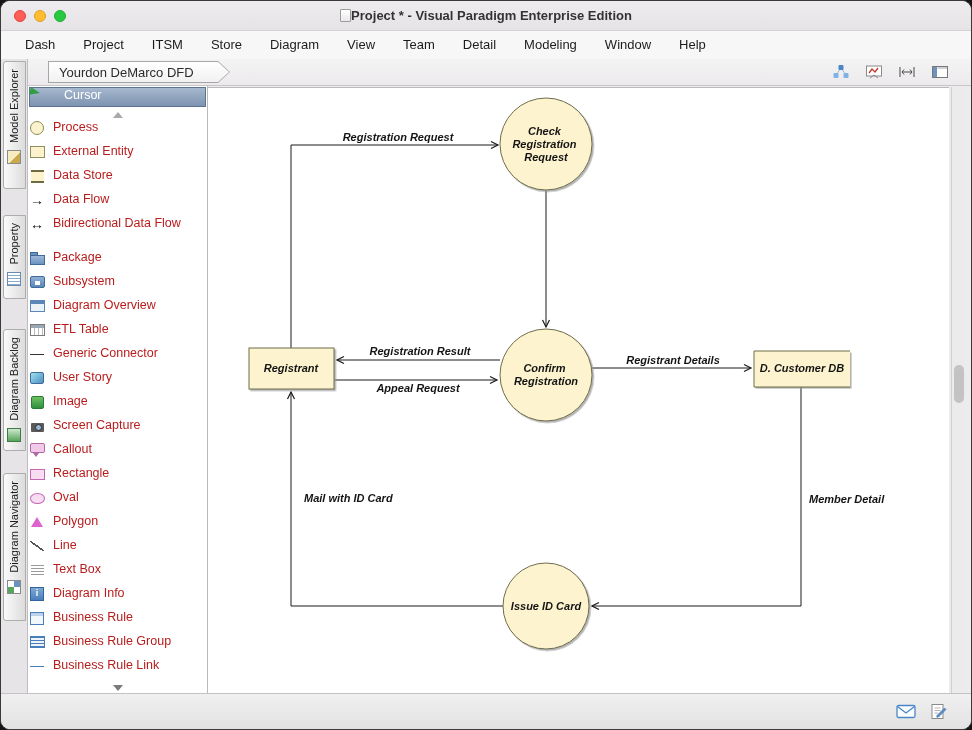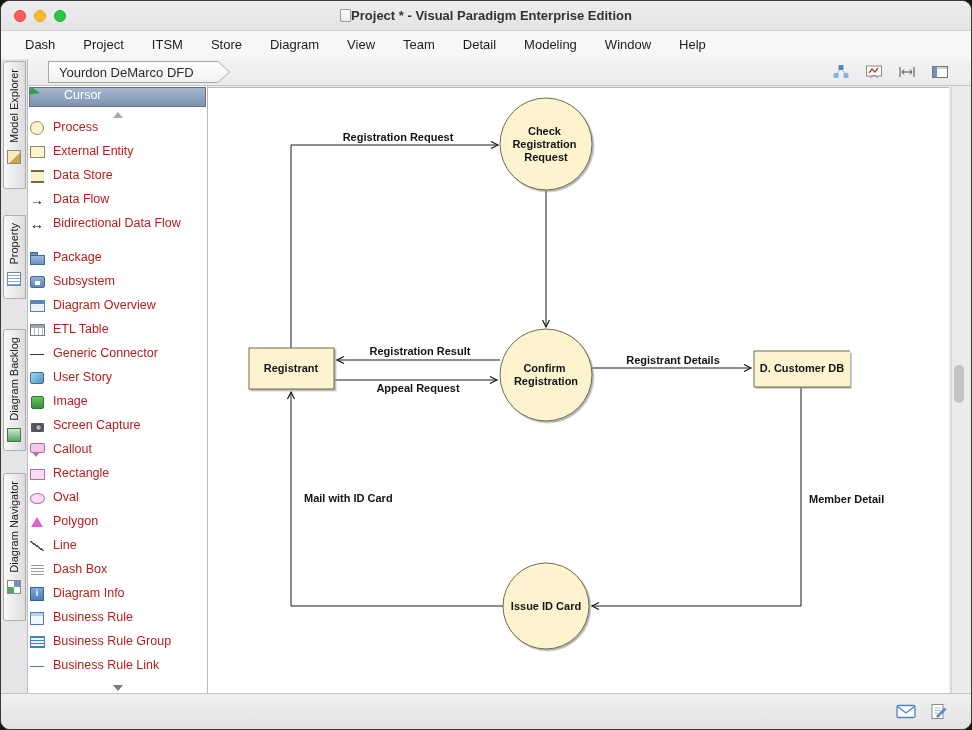--- a/index.html
+++ b/index.html
@@ -109,21 +109,21 @@
     background:linear-gradient(#7fa8d4,#4a7ebb); border:1px solid #33639b; }
   .pi-info::after { content:"i"; position:absolute; color:#fff; font-size:9px; font-weight:bold;
     top:2px; left:50%; transform:translateX(-50%); }
   .pi-bizrule::before { content:""; width:12px; height:11px; border:1px solid #4a7ebb;
     background:linear-gradient(#bcd2ea 0 3px, #f2f7fc 3px); }
   .pi-bizgroup::before { content:""; width:13px; height:10px; border:1px solid #4a7ebb;
     background:repeating-linear-gradient(#4a7ebb 0 1px, #eef4fb 1px 3px); }
   .pi-bizlink::before { content:""; width:14px; height:1px; background:#4a7ebb; }
   
   .canvas { position:absolute; left:207px; top:28px; right:22px; bottom:36px;
-    background:#ffffff; border-top:1px solid #b9b9b9; overflow:hidden; }
+    background:#ffffff; border-top:1px solid #b9b9b9; overflow:hidden;font-style:italic; }
   .canvas svg { display:block; }
   .vscroll { position:absolute; right:5px; top:28px; bottom:36px; width:15px;
     background:#ebebeb; border-left:1px solid #d0d0d0; }
   .vthumb { position:absolute; left:2px; right:2px; top:278px; height:38px;
     background:#c3c3c3; border-radius:6px; }
   
   .statusbar { position:absolute; left:0; right:0; bottom:0; height:36px;
     background:linear-gradient(#f1f0f1,#e3e2e3); border-top:1px solid #c4c2c4;
     display:flex; align-items:center; justify-content:flex-end; gap:14px; padding-right:24px; }
   .sb-btn { display:flex; align-items:center; justify-content:center; }
@@ -295,21 +295,21 @@
       <div class="prow">
         <span class="pi pi-polygon"></span>
         <span class="plabel">Polygon</span>
       </div>
       <div class="prow">
         <span class="pi pi-line"></span>
         <span class="plabel">Line</span>
       </div>
       <div class="prow">
         <span class="pi pi-textbox"></span>
-        <span class="plabel">Dash Box</span>
+        <span class="plabel">Text Box</span>
       </div>
       <div class="prow">
         <span class="pi pi-info"></span>
         <span class="plabel">Diagram Info</span>
       </div>
       <div class="prow">
         <span class="pi pi-bizrule"></span>
         <span class="plabel">Business Rule</span>
       </div>
       <div class="prow">

